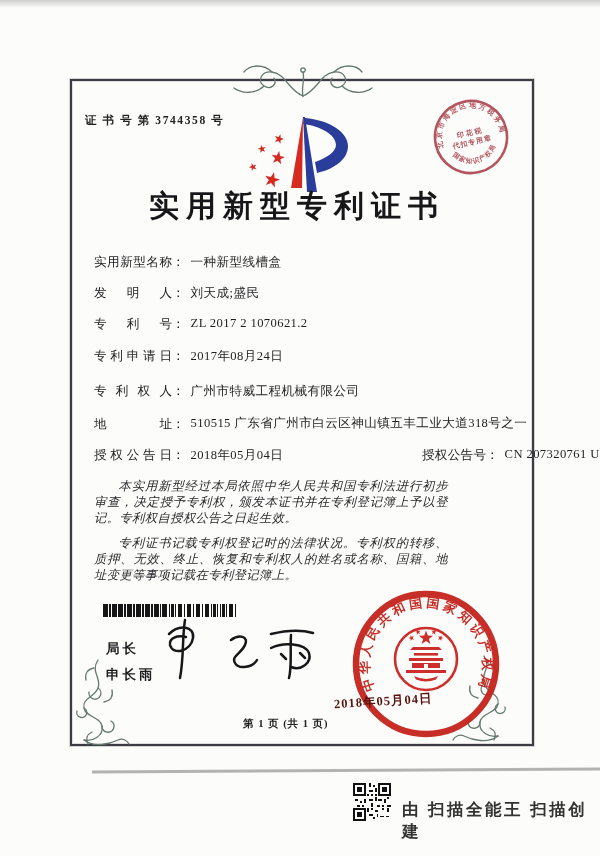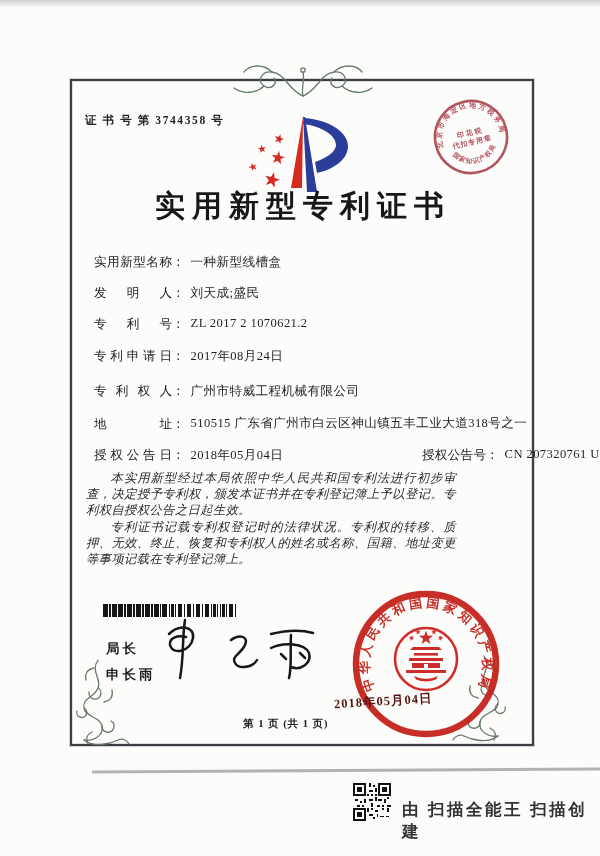--- a/index.html
+++ b/index.html
@@ -4,34 +4,34 @@
 <style>
   html,body{margin:0;padding:0;}
   body{width:600px;height:856px;background:#e9e9e7;font-family:"Liberation Serif",serif;}
   .page{position:relative;width:600px;height:856px;background:#fcfcfa;overflow:hidden;}
   .page::before{content:"";position:absolute;left:0;top:0;width:600px;height:8px;
     background:linear-gradient(#cfcfcd,rgba(255,255,255,0));z-index:5;}
   
   .frame{position:absolute;left:70px;top:79px;width:460px;height:663px;
     border:2.4px solid #3c3c42;box-shadow:0 0 0 1px rgba(90,90,95,.25), inset 0 0 0 1px rgba(90,90,95,.18);}
   .certno{position:absolute;left:85px;top:113px;font-size:11.5px;letter-spacing:1.6px;color:#222;font-weight:600;}
-  .title{position:absolute;left:68px;top:186px;width:460px;text-align:center;
+  .title{position:absolute;left:62px;top:186px;width:460px;text-align:center;
     font-size:30px;letter-spacing:7px;font-weight:600;color:#17171a;padding-left:10px;box-sizing:border-box;}
   
   .row{position:absolute;left:94px;font-size:12.6px;color:#1f1f22;font-weight:400;white-space:nowrap;}
   .lbl{display:inline-block;width:78px;text-align:justify;text-align-last:justify;vertical-align:top;}
   .colon{display:inline-block;margin-right:6px;vertical-align:top;}
   .val{display:inline-block;vertical-align:top;letter-spacing:.4px;}
   .row-wrap .val{white-space:normal;width:356px;line-height:15px;}
   .pair2{position:absolute;left:328px;top:0;}
   .pair2 .lbl{width:64px;}
   
   .bodytext{position:absolute;left:86px;top:470px;width:370px;font-size:12.3px;line-height:16.2px;
     color:#2a2a2e;font-style:italic;letter-spacing:.4px;text-align:justify;}
-  .bodytext p{margin:0;text-indent:2em;}
+  .bodytext p{margin:8px;text-indent:2em;}
   
   .barcode{position:absolute;left:103px;top:604px;width:134px;height:13px;
     background:
      repeating-linear-gradient(90deg,#161616 0 1.5px,rgba(0,0,0,0) 1.5px 3px),
      repeating-linear-gradient(90deg,#161616 0 3px,rgba(0,0,0,0) 3px 8.5px);}
   .signoff{position:absolute;left:106px;top:640px;font-size:13.5px;font-weight:700;letter-spacing:3px;color:#1c1c1e;}
   .signoff div{margin-bottom:8px;}
   .signature{position:absolute;left:155px;top:610px;}
   .footerpage{position:absolute;left:243px;top:717px;font-size:10.5px;letter-spacing:1px;color:#222;font-weight:600;}
   

